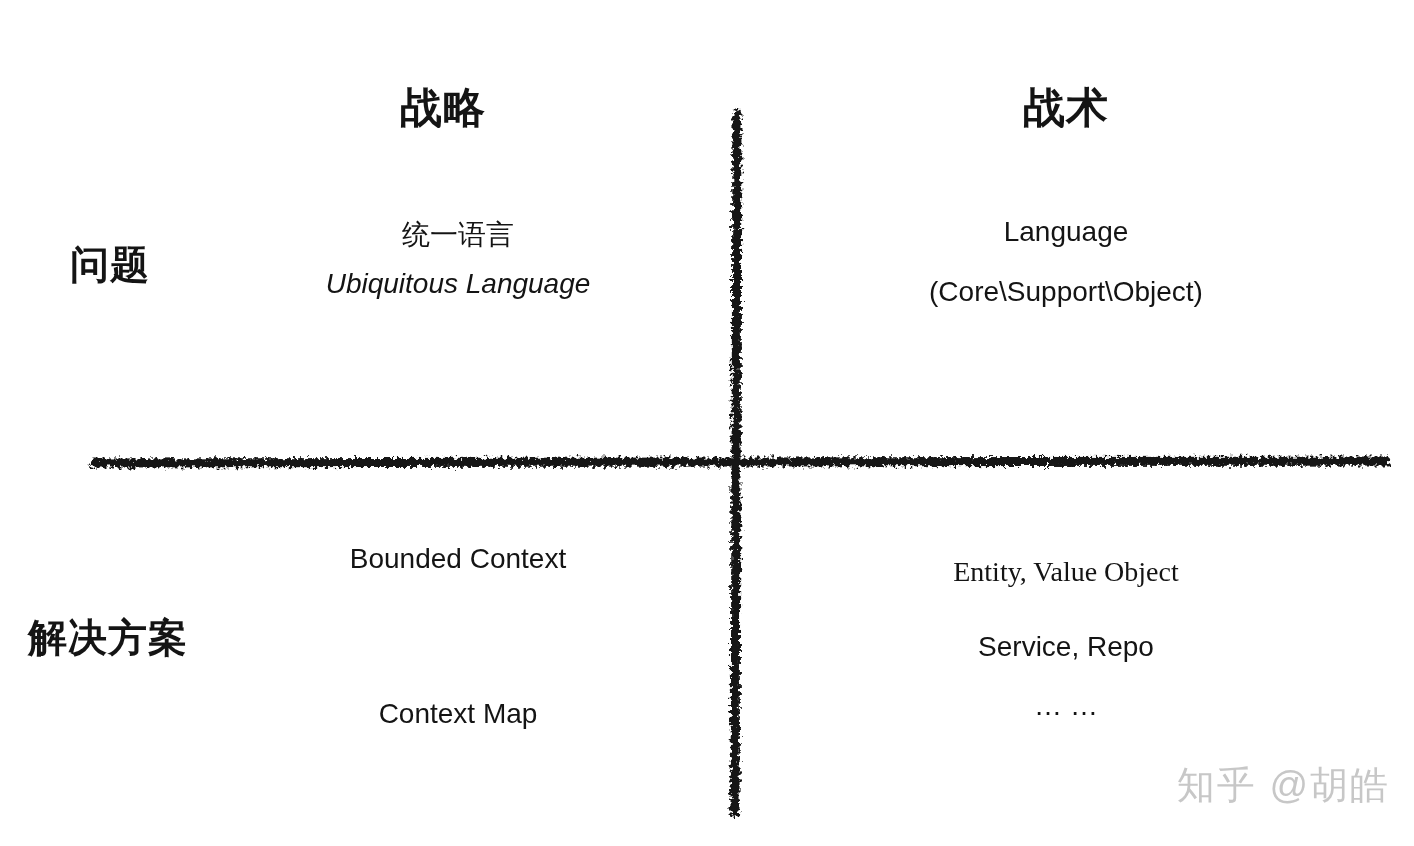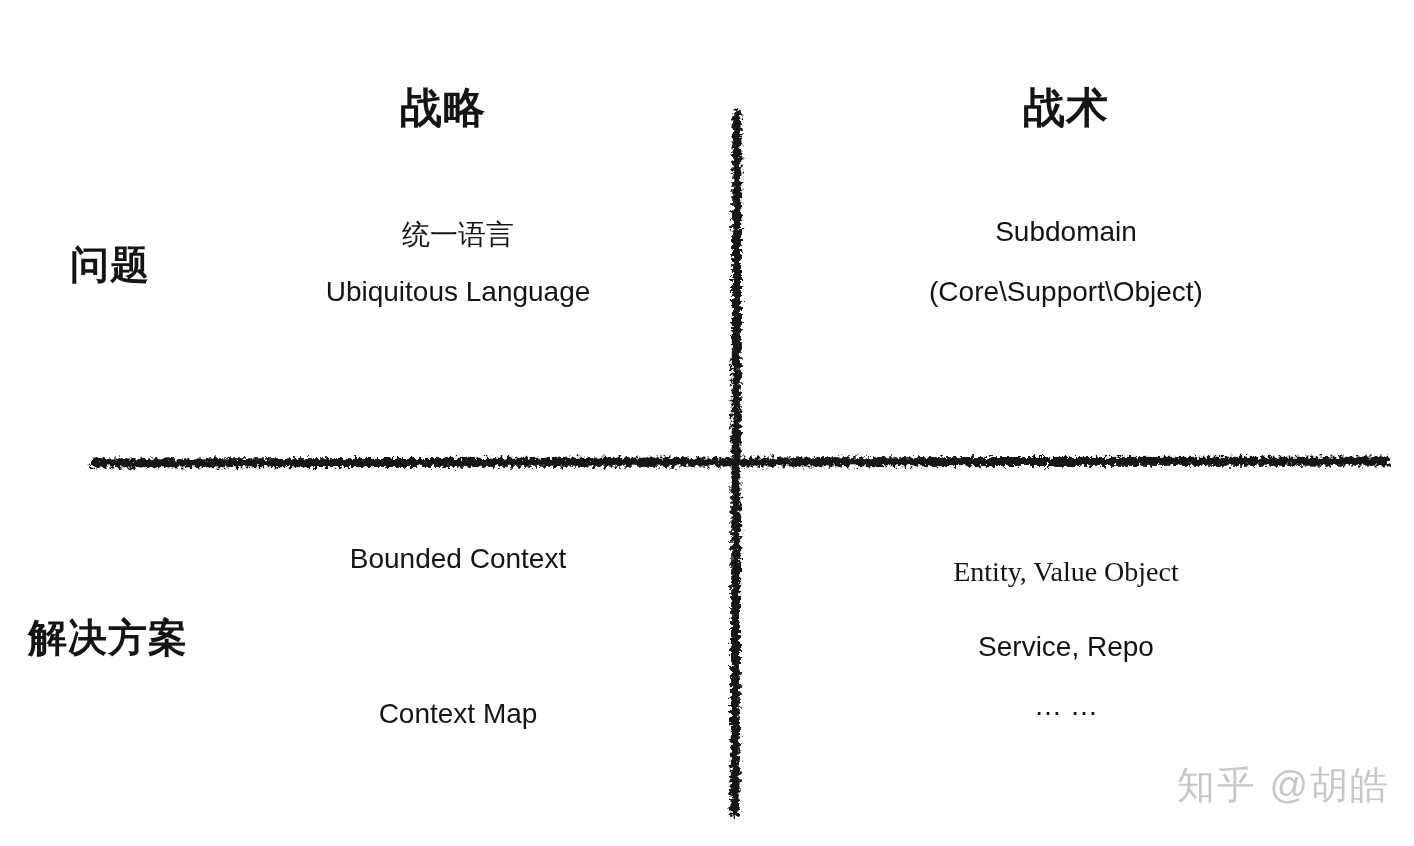--- a/index.html
+++ b/index.html
@@ -52,21 +52,21 @@
   .row-header.solution { left: 28px; top: 611px; }
   
   .q-line {
     width: 620px;
     font-size: 28px;
     font-weight: 400;
   }
   .q-left  { left: 148px; }
   .q-right { left: 756px; }
   .tl-1 { top: 216px; }
-  .tl-2 { top: 276px; }
+  .tl-2 { top: 268px; font-style: italic; }
   .tr-1 { top: 216px; }
   .tr-2 { top: 276px; }
   .bl-1 { top: 543px; }
   .bl-2 { top: 698px; }
   .br-1 { top: 556px; font-family: Liberation Serif, serif; }
   .br-2 { top: 631px; }
   .br-3 { top: 690px; }
   
   .watermark {
     right: 24px;
@@ -98,21 +98,21 @@
 
   <div class="txt centered col-header strategy">战略</div>
   <div class="txt centered col-header tactics">战术</div>
 
   <div class="txt row-header problem">问题</div>
   <div class="txt row-header solution">解决方案</div>
 
   <div class="txt centered q-line q-left tl-1">统一语言</div>
   <div class="txt centered q-line q-left tl-2">Ubiquitous Language</div>
 
-  <div class="txt centered q-line q-right tr-1">Subdomain</div>
+  <div class="txt centered q-line q-right tr-1">Language</div>
   <div class="txt centered q-line q-right tr-2">(Core\Support\Object)</div>
 
   <div class="txt centered q-line q-left bl-1">Bounded Context</div>
   <div class="txt centered q-line q-left bl-2">Context Map</div>
 
   <div class="txt centered q-line q-right br-1">Entity, Value Object</div>
   <div class="txt centered q-line q-right br-2">Service, Repo</div>
   <div class="txt centered q-line q-right br-3">… …</div>
 
   <div class="txt watermark">知乎 @胡皓</div>

